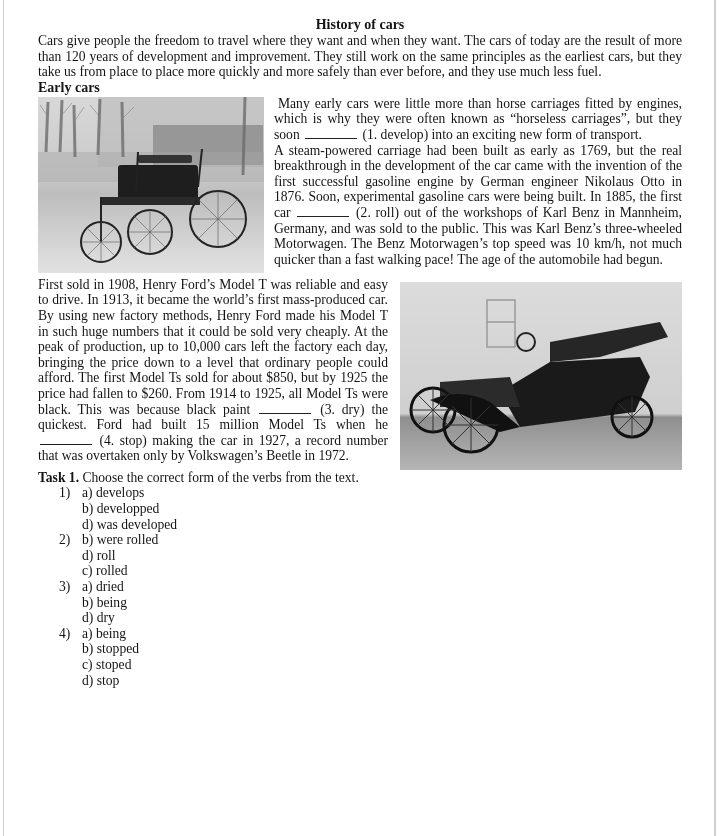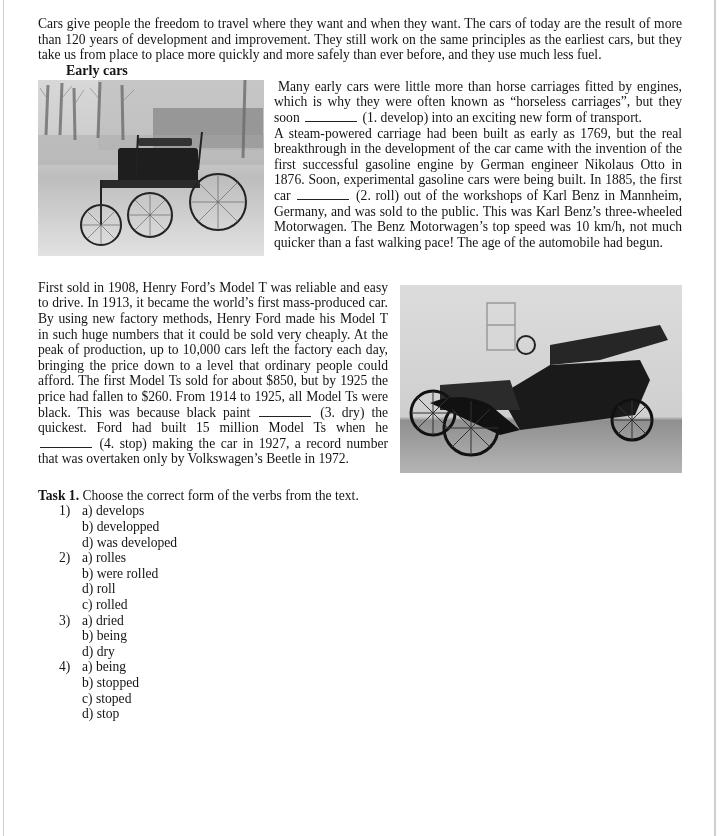--- a/index.html
+++ b/index.html
@@ -3,45 +3,46 @@
 <meta charset="utf-8">
 <style>
   * { margin: 0; padding: 0; box-sizing: border-box; }
   html, body { width: 720px; height: 836px; background: #ffffff; overflow: hidden; }
   body { position: relative; font-family: "Liberation Serif", "DejaVu Serif", serif; color: #141414; }
   .page-border-left { position: absolute; left: 3px; top: 0; width: 1px; height: 836px; background: #cfcfcf; }
   .page-border-right { position: absolute; left: 714px; top: 0; width: 2px; height: 836px; background: #cfcfcf; }
   .content { position: absolute; left: 38px; top: 16px; width: 644px; font-size: 13.6px; line-height: 15.6px; }
   .title { text-align: center; font-weight: bold; font-size: 14px; height: 17px; line-height: 17px; }
   .para { text-align: justify; }
-  .heading { font-weight: bold; font-size: 14px; line-height: 16px; margin-left: 28px; }
+  .heading { font-weight: bold; font-size: 14px; line-height: 16px; }
   .early-wrap { position: relative; }
   .img-benz { float: left; width: 226px; height: 176px; margin: 1px 10px 4px 0; }
   .early-text { text-align: justify; }
   .early-text p { text-align: justify; }
   .indent-first { text-indent: 4px; padding-left: 28px; }
   .blank { display: inline-block; width: 52px; border-bottom: 1px solid #222; height: 11px; vertical-align: baseline; margin: 0 2px; }
   .clear { clear: both; }
   .mass-wrap { position: relative; }
   .img-ford { float: right; width: 282px; height: 188px; margin: 5px 0 0 12px; }
-  .mass-text { width: 354px; text-align: justify; margin-top: 20px; }
-  .task { margin-top: 15px; }
+  .mass-text { width: 354px; text-align: justify; }
+  .task { }
   .task-title b { font-weight: bold; }
   .q { position: relative; padding-left: 44px; }
   .q-num { position: absolute; left: 21px; top: 0; }
   .opt { display: block; line-height: 15.6px; }
   svg { display: block; }
 </style>
 </head>
 <body>
 
 <div class="page-border-left"></div>
 <div class="page-border-right"></div>
 
 <div class="content">
+  <div class="title">History of cars</div>
   <p class="para">Cars give people the freedom to travel where they want and when they want. The cars of today are the result of more than 120 years of development and improvement. They still work on the same principles as the earliest cars, but they take us from place to place more quickly and more safely than ever before, and they use much less fuel.</p>
 
   <div class="heading">Early cars</div>
 
   <div class="early-wrap">
     <div class="img-benz" title="Benz Motorwagen three-wheeled car photo">
       <svg width="226" height="176" viewBox="0 0 226 176">
         <defs>
           <linearGradient id="bgsky" x1="0" y1="0" x2="0" y2="1">
             <stop offset="0" stop-color="#d8d8d8"></stop>
@@ -140,21 +141,20 @@
     <div class="task-title"><b>Task 1.</b><span> Choose the correct form of the verbs from the text.</span></div>
 
     <div class="q">
       <span class="q-num">1)</span>
       <span class="opt">a) develops</span>
       <span class="opt">b) developped</span>
       <span class="opt">d) was developed</span>
     </div>
     <div class="q">
       <span class="q-num">2)</span>
-      <span class="opt">a) rolles</span>
       <span class="opt">b) were rolled</span>
       <span class="opt">d) roll</span>
       <span class="opt">c) rolled</span>
     </div>
     <div class="q">
       <span class="q-num">3)</span>
       <span class="opt">a) dried</span>
       <span class="opt">b) being</span>
       <span class="opt">d) dry</span>
     </div>

